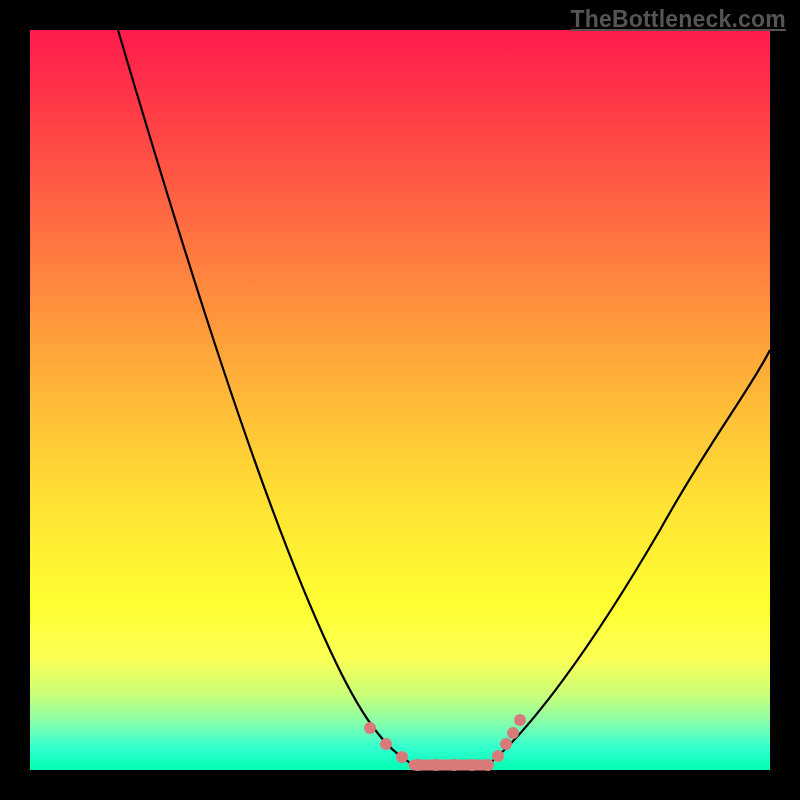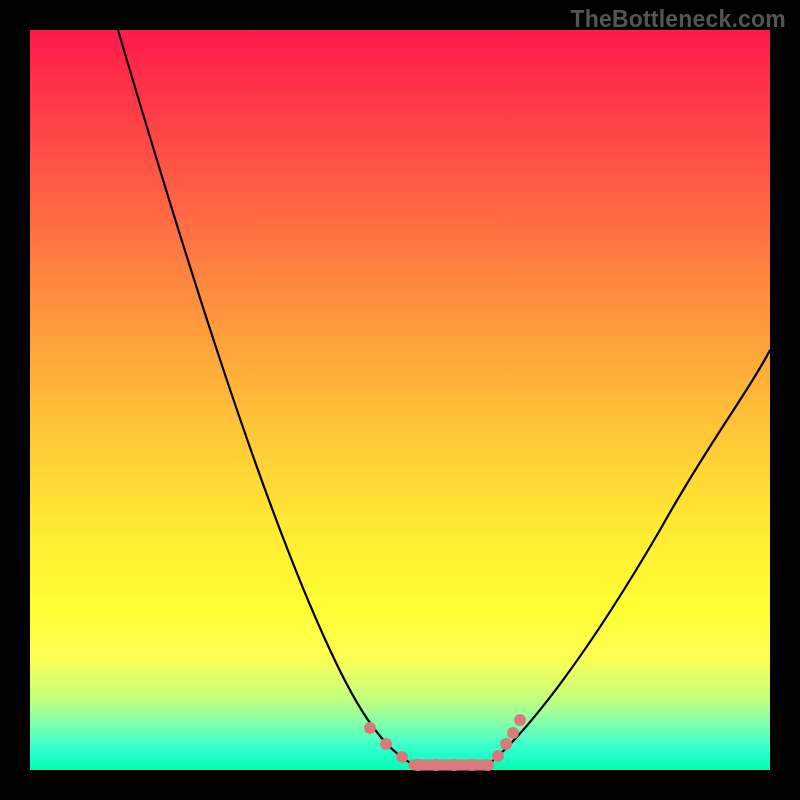--- a/index.html
+++ b/index.html
@@ -41,20 +41,21 @@
   }
   .watermark {
     position: absolute;
     top: 6px;
     right: 14px;
     color: #555;
     font-size: 23px;
     font-weight: 600;
     letter-spacing: 0.2px;
     user-select: none;
+    text-decoration: underline;
   }
   svg.curve {
     position: absolute;
     left: 0;
     top: 0;
     width: 740px;
     height: 740px;
     overflow: visible;
   }
   .marker {

